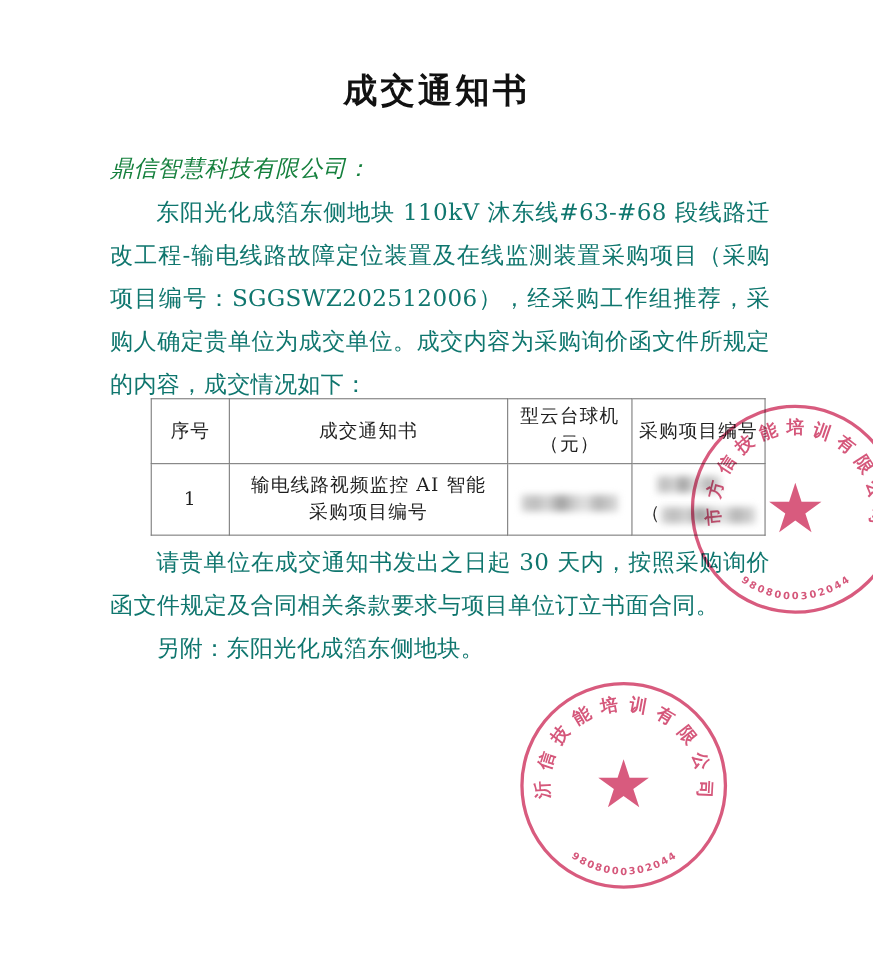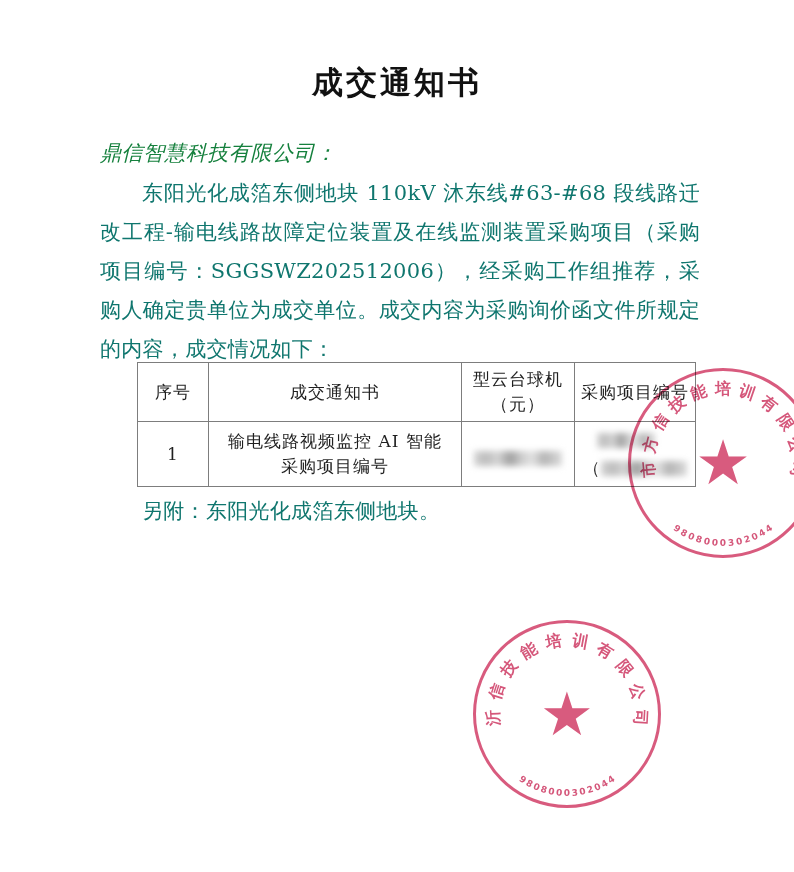--- a/index.html
+++ b/index.html
@@ -251,20 +251,21 @@
             <div class="ctc-line2">
               <span class="paren">（</span><span class="redact redact-phone"></span>
             </div>
           </div>
         </td>
       </tr>
     </tbody>
   </table>
 
   <div class="body-block" style="top:492px;">
+    <p class="para">请贵单位在成交通知书发出之日起 30 天内，按照采购询价函文件规定及合同相关条款要求与项目单位订立书面合同。</p>
     <p class="para">另附：东阳光化成箔东侧地块。</p>
   </div>
 
   <div class="seal-clip" id="clip-right">
     <div class="seal" id="seal-right" style="left:0; top:8px;">
       <div class="ring"></div>
       <div class="star">★</div>
       <div class="arc-holder">
           <span class="arc-char" style="transform: translate(-73.72px, 6.45px) rotate(265deg) translate(-50%, -50%);">市</span>
           <span class="arc-char" style="transform: translate(-71.8px, -17.9px) rotate(284deg) translate(-50%, -50%);">方</span>

